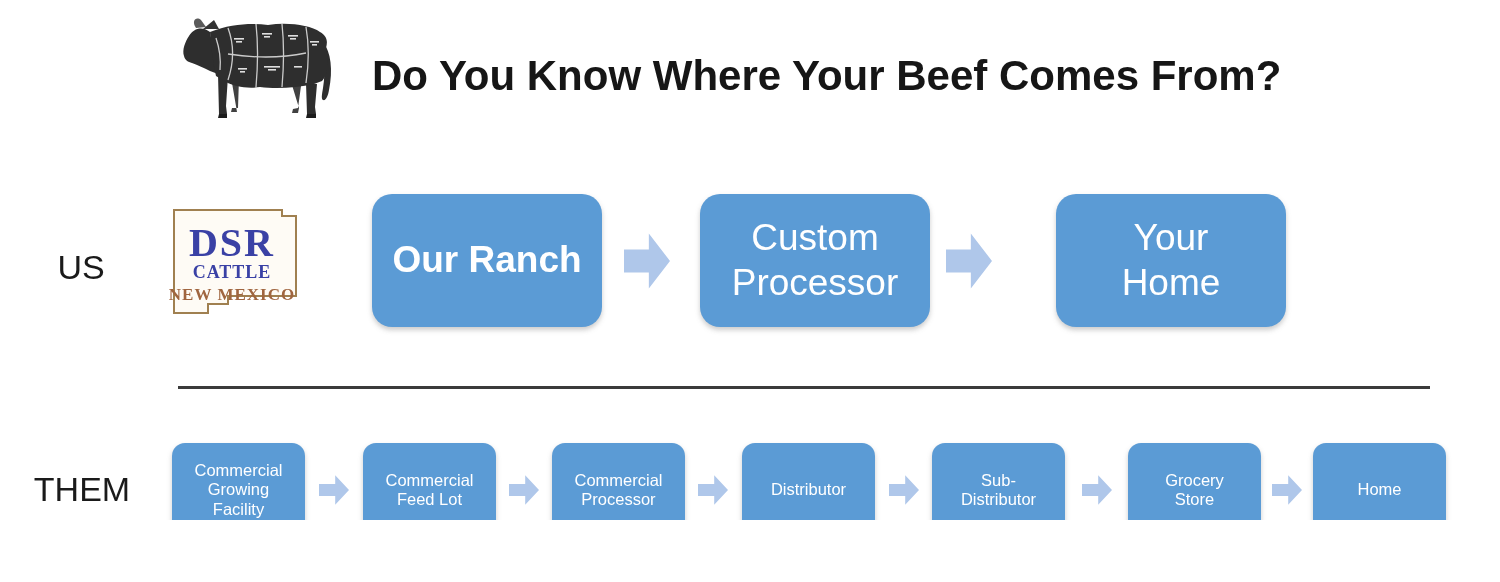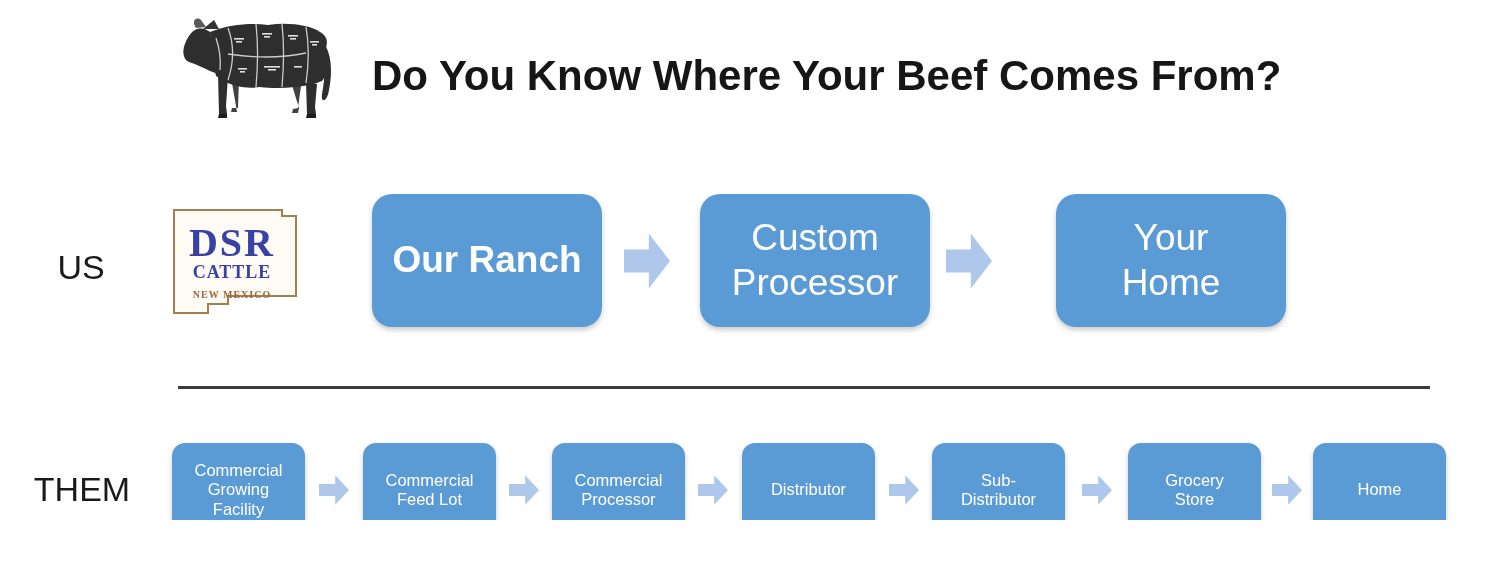--- a/index.html
+++ b/index.html
@@ -23,21 +23,21 @@
   
   .logo{position:absolute;left:168px;top:200px;width:134px;height:122px;}
   .logo svg{position:absolute;left:0;top:0;}
   .logo-text{
     position:absolute;left:0;top:0;width:128px;height:100px;
     display:flex;flex-direction:column;align-items:center;justify-content:center;
     padding-top:14px;font-family:"Liberation Serif", serif;
   }
   .logo-dsr{font-size:40px;line-height:34px;font-weight:900;color:#3A41A5;letter-spacing:2px;}
   .logo-cattle{font-size:18px;line-height:24px;font-weight:900;color:#3A41A5;letter-spacing:1px;}
-  .logo-nm{font-size:10px;line-height:16px;font-weight:900;color:#A0653F;letter-spacing:1px;margin-top:3px;}
+  .logo-nm{font-size:17px;line-height:16px;font-weight:900;color:#A0653F;letter-spacing:1px;margin-top:3px;}
 
   
   .step{
     position:absolute;background:#5B9BD5;color:#ffffff;
     display:flex;align-items:center;justify-content:center;text-align:center;
     white-space:pre-line;box-shadow:0 3px 5px rgba(110,110,110,0.35);
   }
   .step.us{top:194px;width:230px;height:133px;border-radius:20px;font-size:37px;line-height:1.2;}
   .step.them{top:443px;width:133px;height:94px;border-radius:13px;font-size:16.5px;line-height:1.18;}
 

